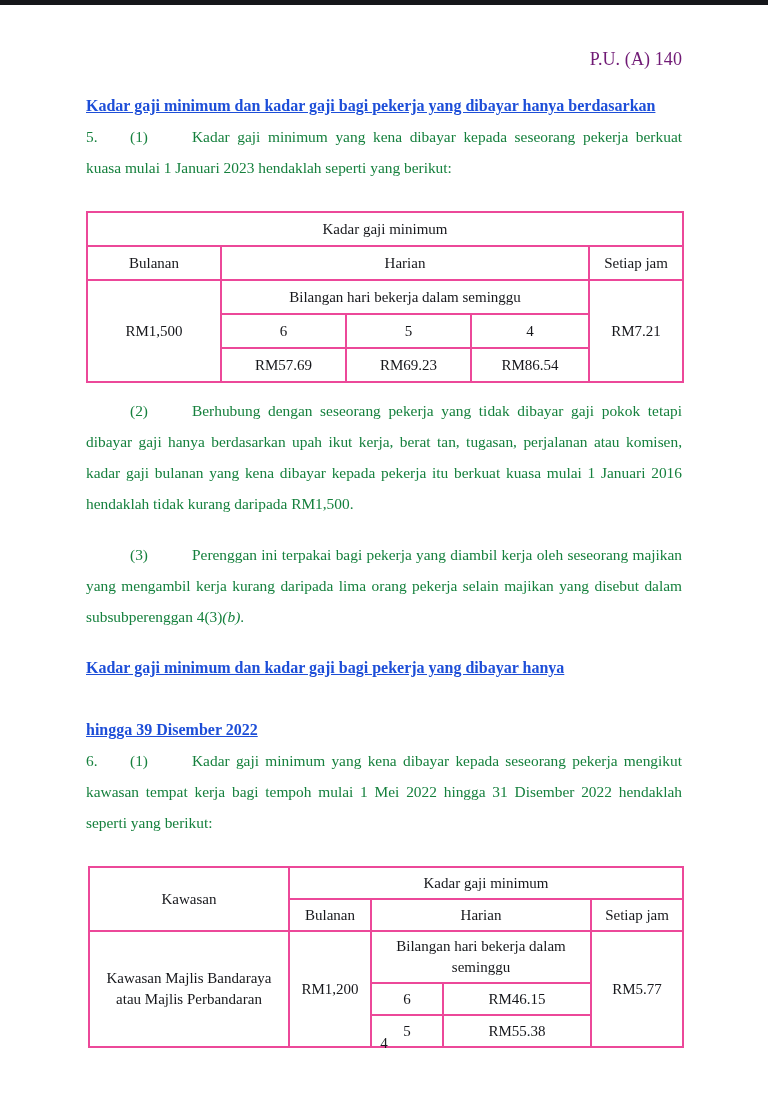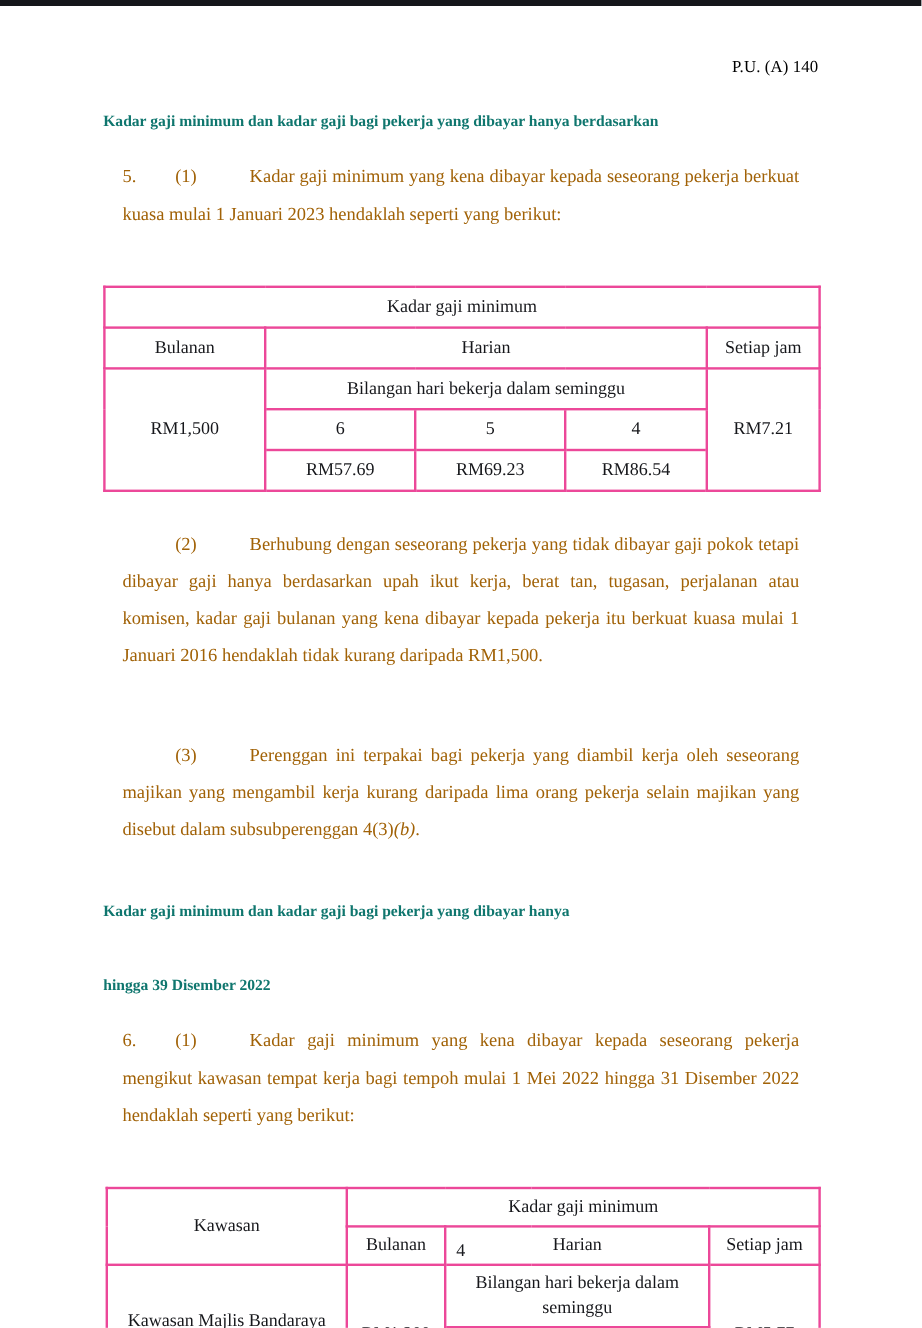--- a/index.html
+++ b/index.html
@@ -36,43 +36,44 @@
   .content {
     position: absolute;
     left: 86px;
     top: 0;
     width: 596px; 
   }
 
   
   .running-head {
     text-align: right;
-    font-size: 14px;
+    font-size: 18px;
     letter-spacing: 0.1px;
     margin-top: 44px;
-    color: #000000;
+    color: #701a75;
   }
 
   
   .heading {
     font-weight: bold;
-    font-size: 13px;
+    font-size: 16px;
     line-height: 31px;
     text-align: justify;
     text-align-last: left;
-    color: #0f766e;
+    color: #1d4ed8;
+    text-decoration: underline;
   }
 
   p.para {
     font-size: 15.4px;
     line-height: 31px;
     text-align: justify;
     text-align-last: left;
-    margin: 16px;
-    color: #a16207;
+    margin: 0;
+    color: #15803d;
   }
   .gap-md { height: 20px; }
   .gap-lg { height: 28px; }
   .lead-5  { display: inline-block; width: 44px; }
   .lead-p  { display: inline-block; width: 62px; }
   .indent  { display: inline-block; width: 44px; }
   .ital { font-style: italic; }
 
   
   table.doc-table {

